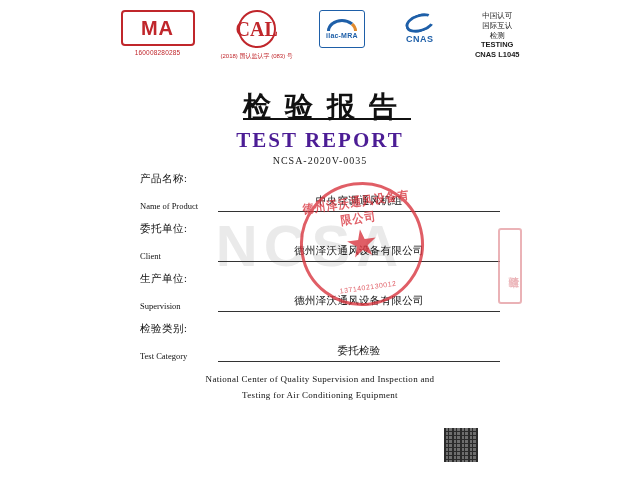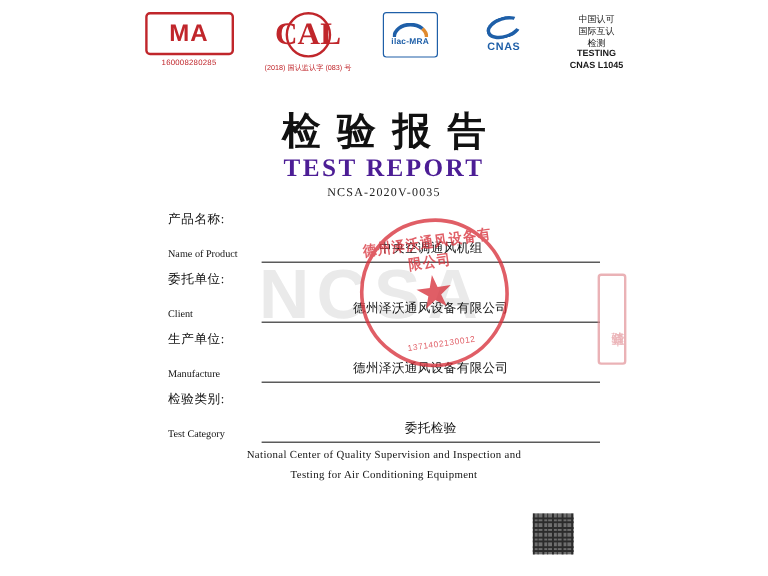--- a/index.html
+++ b/index.html
@@ -69,21 +69,21 @@
   .cal-logo {
     width: 38px;
     height: 38px;
     border-radius: 50%;
     border: 2px solid #c0262b;
     color: #c0262b;
     display: flex;
     align-items: center;
     justify-content: center;
     font-family: "Liberation Serif", serif;
-    font-size: 26px;
+    font-size: 20px;
     font-weight: bold;
     box-sizing: border-box;
   }
   .cal-caption {
     margin-top: 4px;
     font-family: "Liberation Sans", sans-serif;
     font-size: 6px;
     color: #c0262b;
   }
 
@@ -159,25 +159,26 @@
   .cnas-info .en { font-weight: bold; font-size: 7.5px; }
 
   
   .title-zh {
     position: absolute;
     top: 88px;
     left: 0;
     width: 640px;
     text-align: center;
     font-family: "Liberation Serif", serif;
-    font-size: 32px;
+    font-size: 28px;
     font-weight: bold;
     letter-spacing: 14px;
     text-indent: 14px;
     color: #111;
+    text-decoration: underline;
   }
   .title-en {
     position: absolute;
     top: 128px;
     left: 0;
     width: 640px;
     text-align: center;
     font-family: "Liberation Serif", serif;
     font-size: 21px;
     letter-spacing: 2px;
@@ -198,21 +199,21 @@
 
   
   .fields {
     position: absolute;
     top: 182px;
     left: 140px;
     width: 360px;
   }
   .field-row {
     display: flex;
-    align-items: center;
+    align-items: flex-end;
     margin-bottom: 20px;
     height: 30px;
   }
   .field-label {
     width: 78px;
     flex: 0 0 78px;
     line-height: 1.15;
   }
   .field-label .zh {
     display: block;
@@ -424,21 +425,21 @@
       <div class="field-label">
         <span class="zh">委托单位:</span>
         <span class="en">Client</span>
       </div>
       <div class="field-value">德州泽沃通风设备有限公司</div>
     </div>
 
     <div class="field-row">
       <div class="field-label">
         <span class="zh">生产单位:</span>
-        <span class="en">Manufacture</span>
+        <span class="en">Supervision</span>
       </div>
       <div class="field-value">德州泽沃通风设备有限公司</div>
     </div>
 
     <div class="field-row">
       <div class="field-label">
         <span class="zh">检验类别:</span>
         <span class="en">Test Category</span>
       </div>
       <div class="field-value">委托检验</div>

